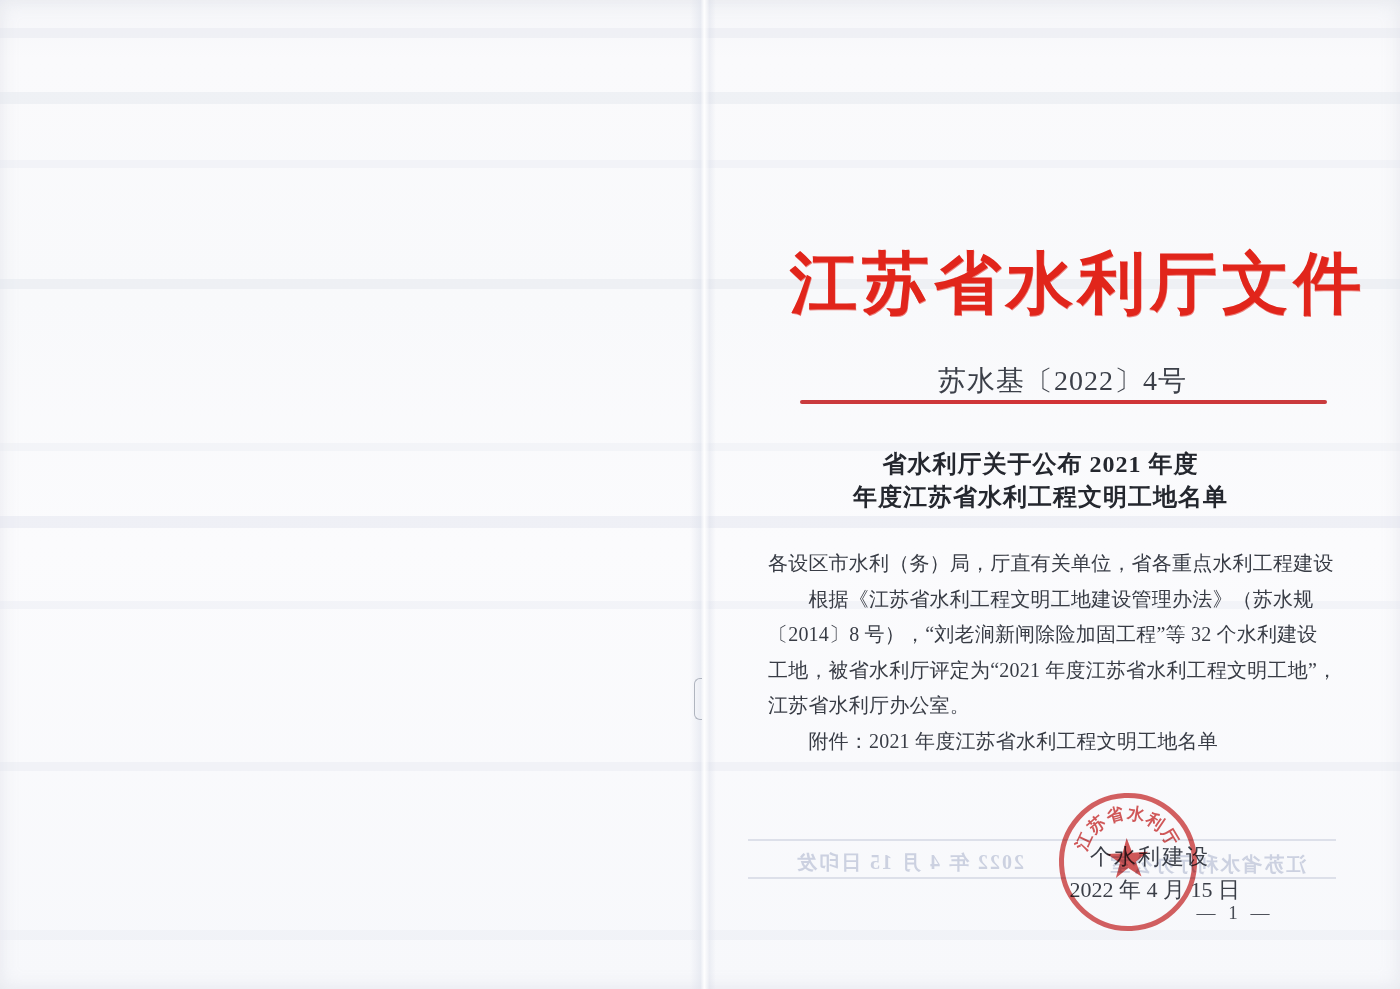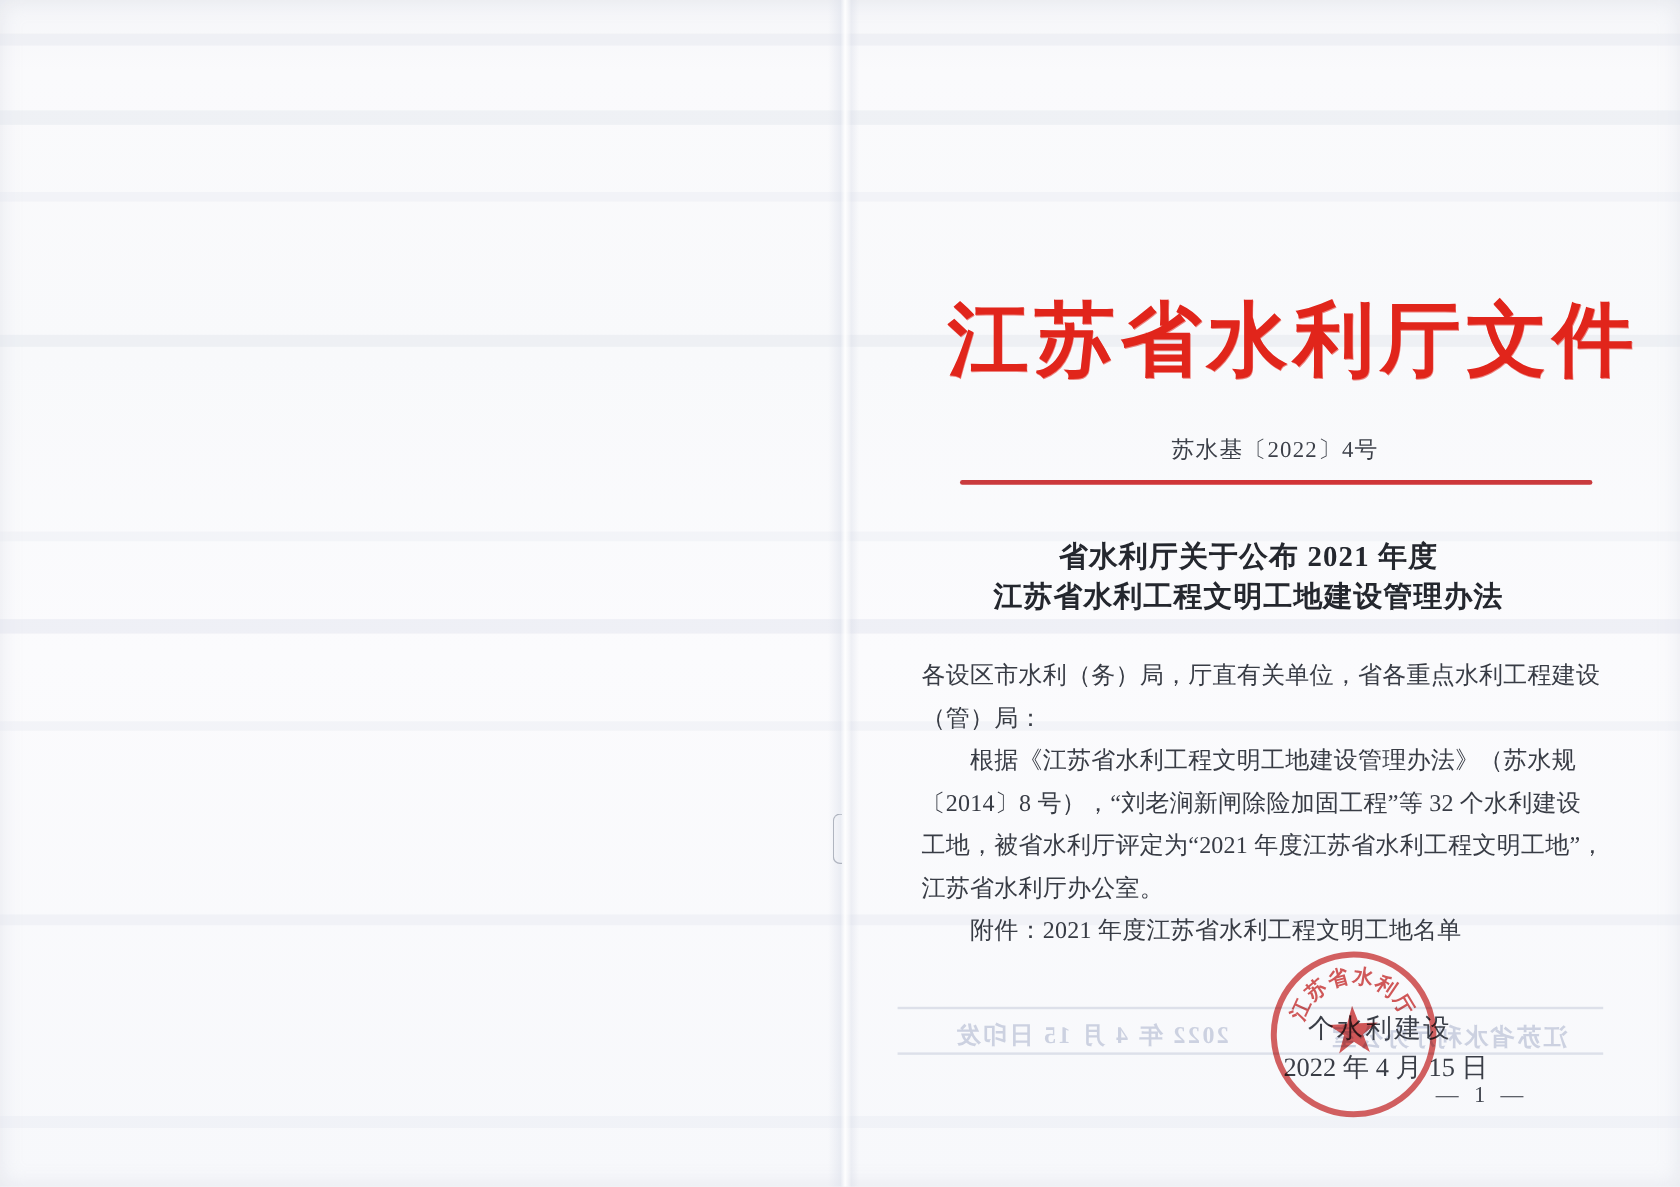--- a/index.html
+++ b/index.html
@@ -54,21 +54,21 @@
     letter-spacing: 5px;
     color: #e1251b;
     text-shadow: 0.5px 0.5px 0 rgba(225,37,27,0.55);
     white-space: nowrap;
   }
   #doc-number {
     position: absolute;
     left: 790px; top: 362px;
     width: 545px;
     text-align: center;
-    font-size: 19px;
+    font-size: 28px;
     color: #3c4049;
     letter-spacing: 1px;
   }
   #red-rule {
     position: absolute;
     left: 800px; top: 400px;
     width: 527px; height: 4px;
     background: linear-gradient(90deg, #c93b3e, #d23336 50%, #c93b3e);
     border-radius: 2px;
   }
@@ -207,25 +207,24 @@
   <div class="bleed-text" style="left:795px;top:849px;">2022 年 4 月 15 日印发</div>
   <div class="bleed-text" style="left:1108px;top:851px;">江苏省水利厅办公室</div>
 
   <div id="letterhead">江苏省水利厅文件</div>
 
   <div id="doc-number">苏水基〔2022〕4号</div>
 
   <div id="red-rule"></div>
 
   <div id="title-l1" class="notice-title">省水利厅关于公布 2021 年度</div>
-  <div id="title-l2" class="notice-title">江苏省水利工程文明工地建设管理办法</div>
+  <div id="title-l2" class="notice-title">年度江苏省水利工程文明工地名单</div>
 
   <div id="body-block">
     <div class="body-line">各设区市水利（务）局，厅直有关单位，省各重点水利工程建设</div>
-    <div class="body-line">（管）局：</div>
     <div class="body-line">　　根据《江苏省水利工程文明工地建设管理办法》（苏水规</div>
     <div class="body-line">〔2014〕8 号），“刘老涧新闸除险加固工程”等 32 个水利建设</div>
     <div class="body-line">工地，被省水利厅评定为“2021 年度江苏省水利工程文明工地”，</div>
     <div class="body-line">江苏省水利厅办公室。</div>
     <div class="body-line">　　附件：2021 年度江苏省水利工程文明工地名单</div>
   </div>
 
   <div id="signature">个水利建设</div>
   <div id="sign-date">2022 年 4 月 15 日</div>
 

